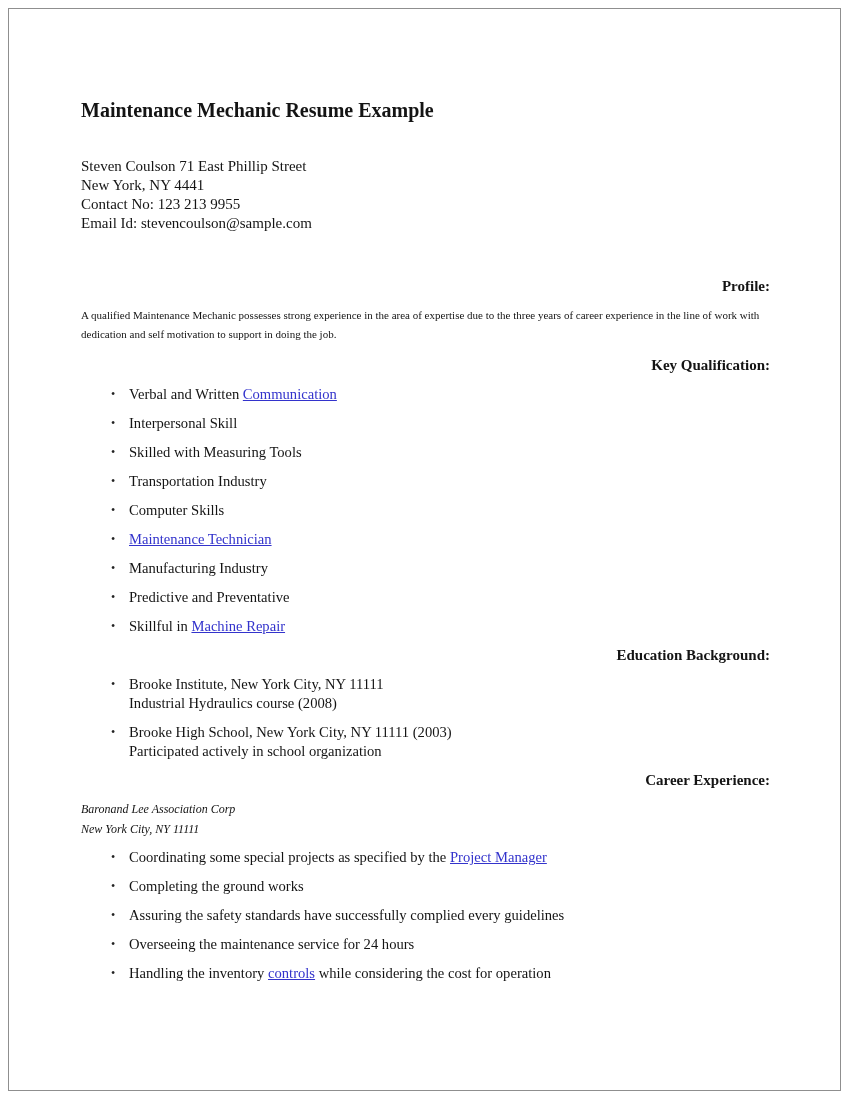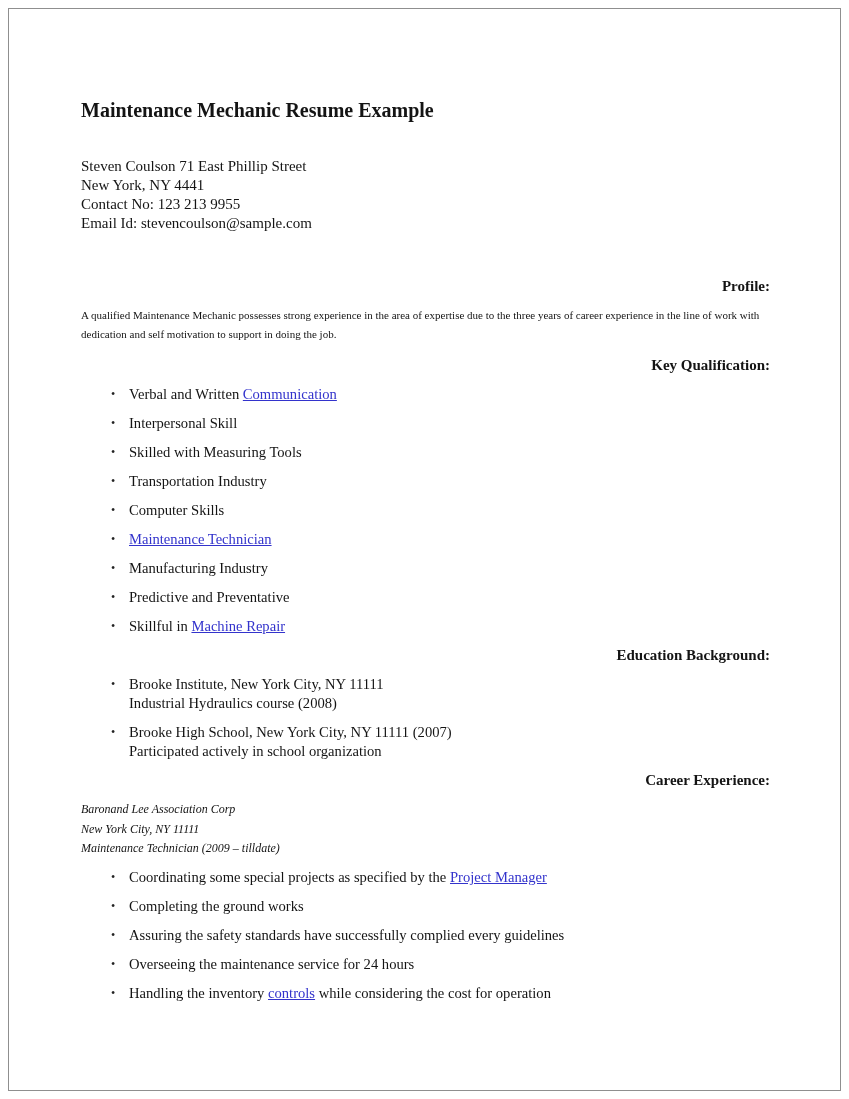--- a/index.html
+++ b/index.html
@@ -135,29 +135,28 @@
     </ul>
 
   <div class="sec-heading">Education Background:</div>
   <ul class="doc-list">
       <li>
         <span class="bullet">•</span>
         <span class="li-content"><span>Brooke Institute, New York City, NY 11111</span><br><span>Industrial Hydraulics course (2008)</span></span>
       </li>
       <li>
         <span class="bullet">•</span>
-        <span class="li-content"><span>Brooke High School, New York City, NY 11111 (2007)</span><br><span>Participated actively in school organization</span></span>
+        <span class="li-content"><span>Brooke High School, New York City, NY 11111 (2003)</span><br><span>Participated actively in school organization</span></span>
       </li>
     </ul>
 
   <div class="sec-heading">Career Experience:</div>
   <div class="career-intro">
     <div class="italic-line">Baronand Lee Association Corp</div>
     <div class="italic-line">New York City, NY 11111</div>
-    <div class="italic-line">Maintenance Technician (2009 – tilldate)</div>
   </div>
   <ul class="doc-list">
       <li>
         <span class="bullet">•</span>
         <span class="li-content"><span>Coordinating some special projects as specified by the </span><a href="#" class="doc-link">Project Manager</a></span>
       </li>
       <li>
         <span class="bullet">•</span>
         <span class="li-content"><span>Completing the ground works</span></span>
       </li>

